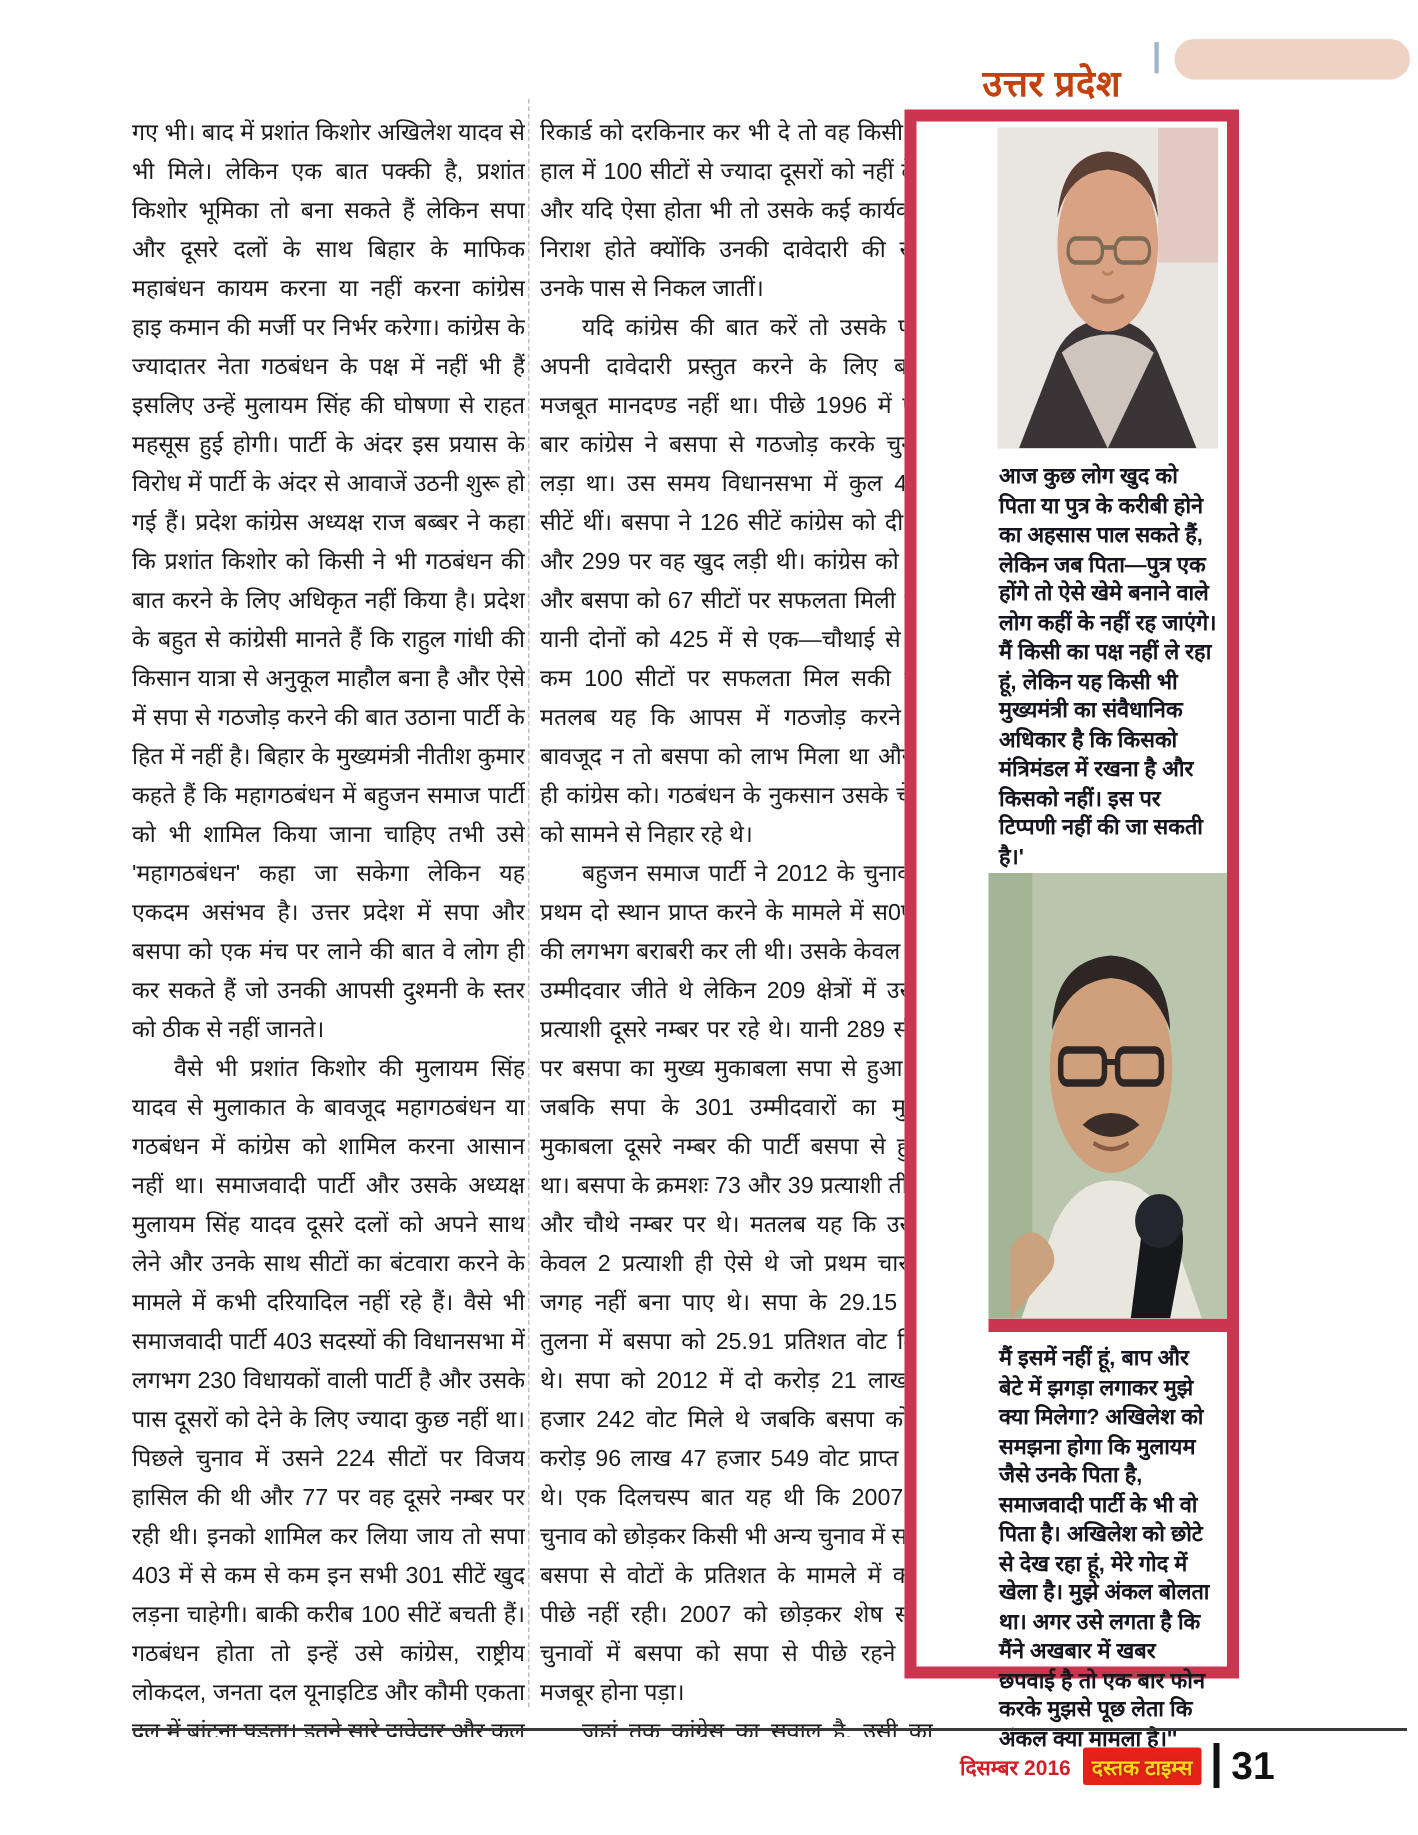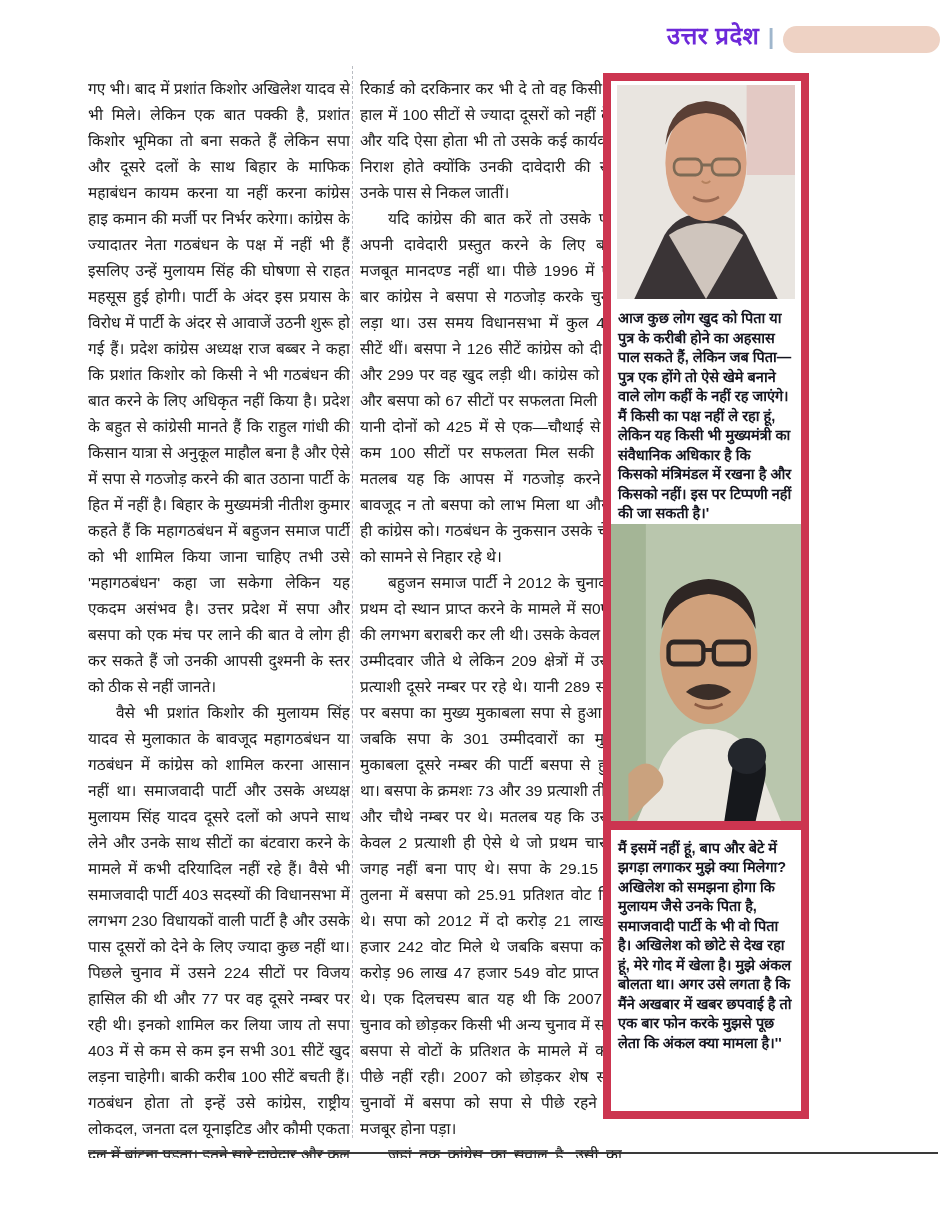--- a/index.html
+++ b/index.html
@@ -2,33 +2,33 @@
 <html><head>
 <meta charset="utf-8">
 <style>
   * { margin:0; padding:0; box-sizing:border-box; }
   html,body { background:#ffffff; }
   body { width:945px; height:1223px; position:relative; font-family:"Liberation Sans", sans-serif; }
   .page { position:absolute; inset:0; background:#ffffff; overflow:hidden; }
 
   
   .header-row { position:absolute; top:18px; left:0; width:945px; height:40px; }
-  .section-label { position:absolute; top:0; left:655px; font-size:24px; font-weight:bold; color:#6d28d9; letter-spacing:0.5px;margin-left:12px; }
+  .section-label { position:absolute; top:20px; left:655px; font-size:24px; font-weight:bold; color:#c2410c; letter-spacing:0.5px; }
   .header-sep { position:absolute; top:6px; left:768px; font-size:22px; font-weight:bold; color:#9fb6cc; }
   .header-pill { position:absolute; top:8px; left:783px; width:157px; height:27px; background:#eed2c4; border-radius:14px; }
 
   
   .col { position:absolute; top:62px; height:1082px; overflow:hidden; text-align:justify; color:#1b1b1b; font-size:15.5px; line-height:26px;margin-top:14px; }
   .col1 { left:88px; width:262px; }
   .col2 { left:360px; width:262px; }
   .col p.indent { text-indent:28px; }
   .col-divider { position:absolute; top:66px; left:352px; width:0; height:1072px; border-left:1px dashed #b9bcc2; }
 
   
-  .sidebar { position:absolute; left:603px; top:73px; width:206px; height:1046px; background:#ffffff; border:8px solid #cc3550; }
+  .sidebar { position:absolute; left:603px; top:73px; width:223px; height:1046px; background:#ffffff; border:8px solid #cc3550;padding-left:48px; }
   .photo { position:relative; overflow:hidden; background:#e8e6e2; }
   .photo1 { margin:4px 6px 8px 6px; height:214px; }
   .photo2 { margin:0; height:297px; background:#b8c4ae; }
   .photo svg { display:block; width:100%; height:100%; }
   .quote-text { padding:2px 7px 0 7px; font-weight:bold; color:#15151f; font-size:14.5px; line-height:19.5px; }
   .quote-attr { padding:2px 7px 4px 7px; font-weight:bold; color:#15151f; font-size:14.5px; line-height:19.5px; text-align:right; }
   .sidebar-divider { height:9px; background:#cc3550; margin:0 0 7px 0; }
 
   
   .footer-rule { position:absolute; top:1152px; left:88px; width:850px; height:2px; background:#3a3a3a; }
@@ -98,14 +98,20 @@
         <path d="M20 250 Q40 230 56 248 Q66 260 52 270 L20 297 Z" fill="#caa27e"></path>
       </svg>
     </div>
 
     <div class="sidebar-divider"></div>
 
     <div class="quote-text">मैं इसमें नहीं हूं, बाप और बेटे में झगड़ा लगाकर मुझे क्या मिलेगा? अखिलेश को समझना होगा कि मुलायम जैसे उनके पिता है, समाजवादी पार्टी के भी वो पिता है। अखिलेश को छोटे से देख रहा हूं, मेरे गोद में खेला है। मुझे अंकल बोलता था। अगर उसे लगता है कि मैंने अखबार में खबर छपवाई है तो एक बार फोन करके मुझसे पूछ लेता कि अंकल क्या मामला है।''</div>
   </div>
 
   <div class="footer-rule"></div>
+  <div class="footer-row">
+    <span class="footer-date">दिसम्बर 2016</span>
+    <span class="footer-logo">दस्तक टाइम्स</span>
+    <span class="footer-vbar"></span>
+    <span class="footer-page">31</span>
+  </div>
 
 </div>
 
 </body></html>

